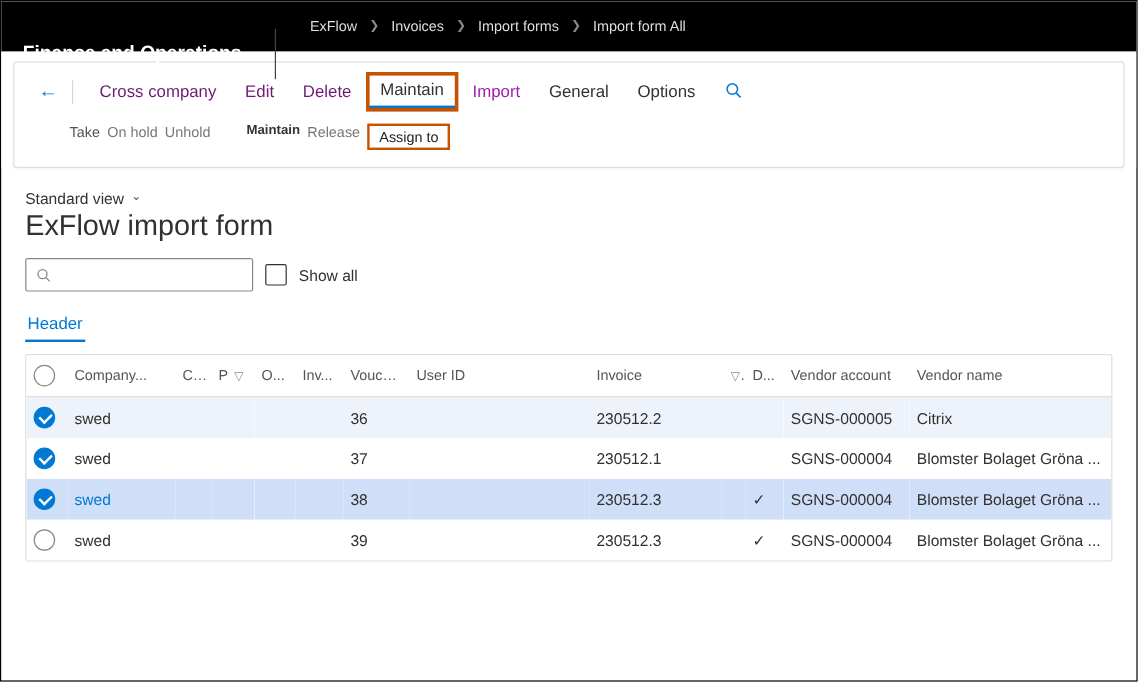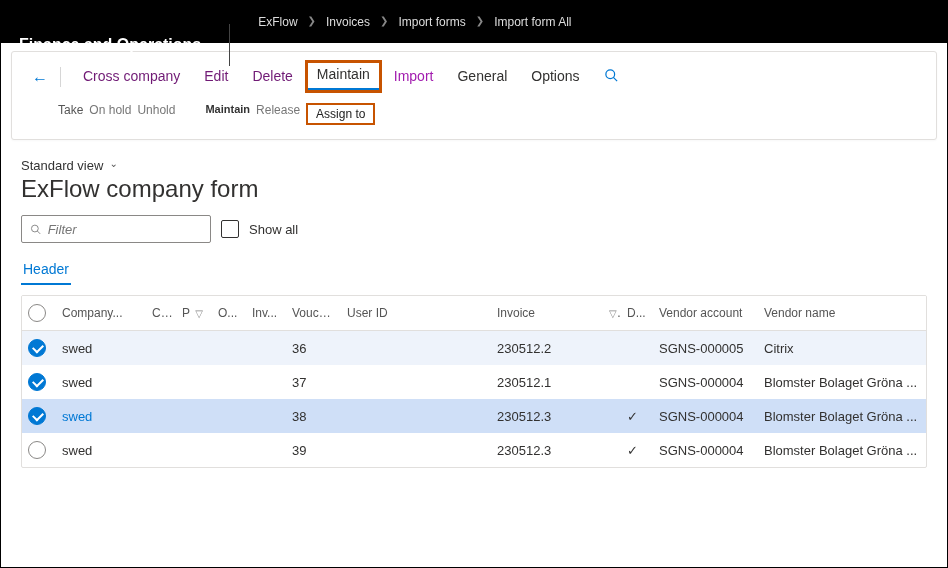--- a/index.html
+++ b/index.html
@@ -95,29 +95,28 @@
       </div>
     </div>
   </div>
 </div>
 
 <div class="content">
   <div class="view-label">
     <span>Standard view</span>
     <span class="chev">⌄</span>
   </div>
-  <div class="page-title">ExFlow company form</div>
+  <div class="page-title">ExFlow import form</div>
 
   <div class="filter-row">
     <div class="filter-box">
       <svg viewBox="0 0 24 24">
           <circle cx="10" cy="10" r="7"></circle>
           <line x1="21" y1="21" x2="15" y2="15"></line>
         </svg>
-      <input type="text" placeholder="Filter" style="">
     </div>
     <span class="checkbox"></span>
     <span>Show all</span>
   </div>
 
   <div class="tabs2">
     <span class="tab2">Header</span>
   </div>
 
   <div class="grid">

